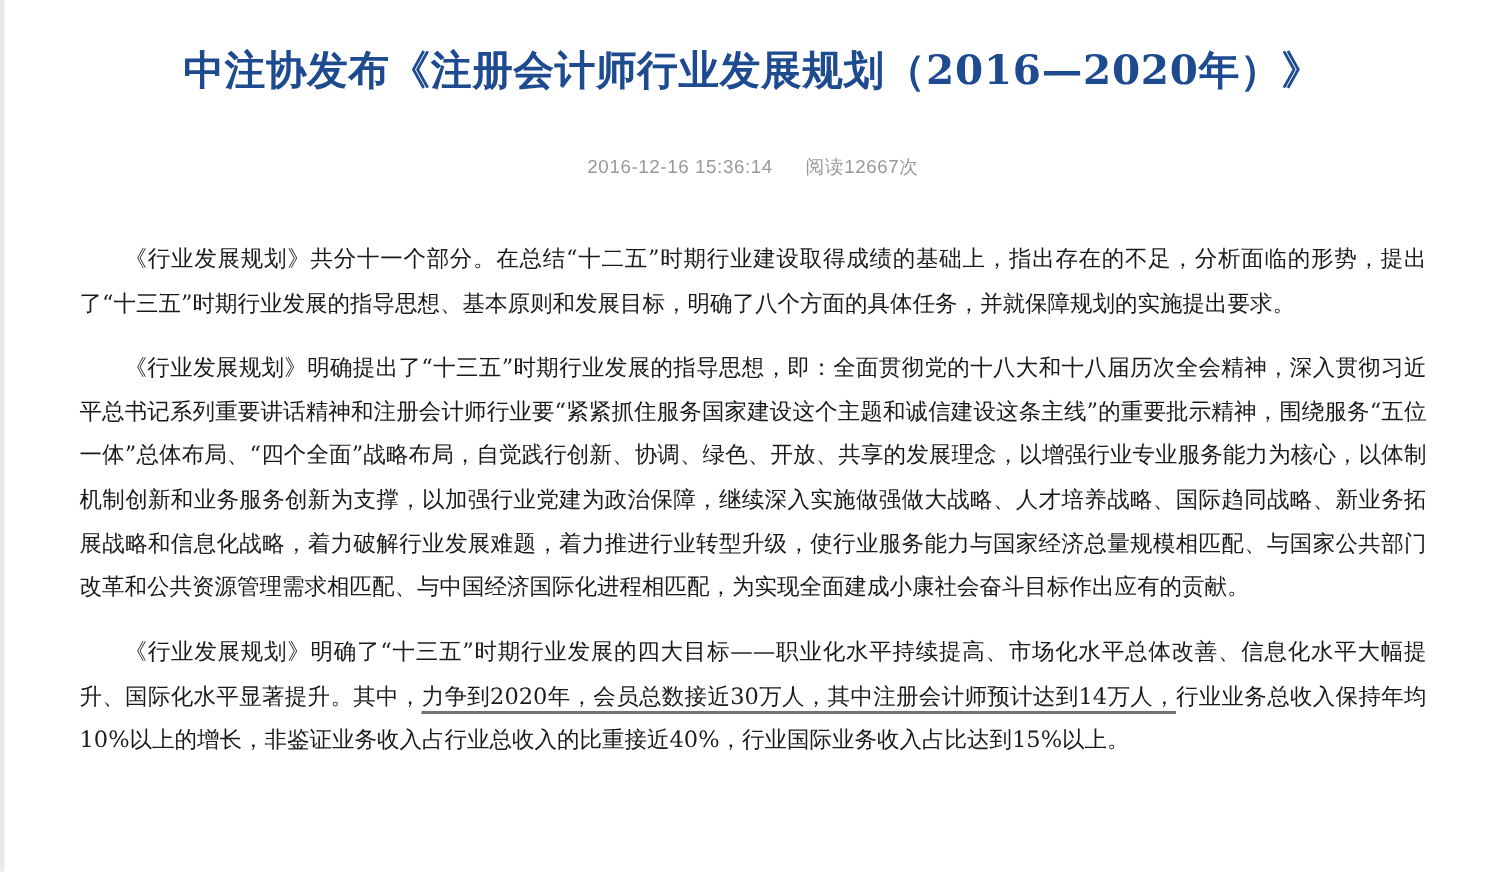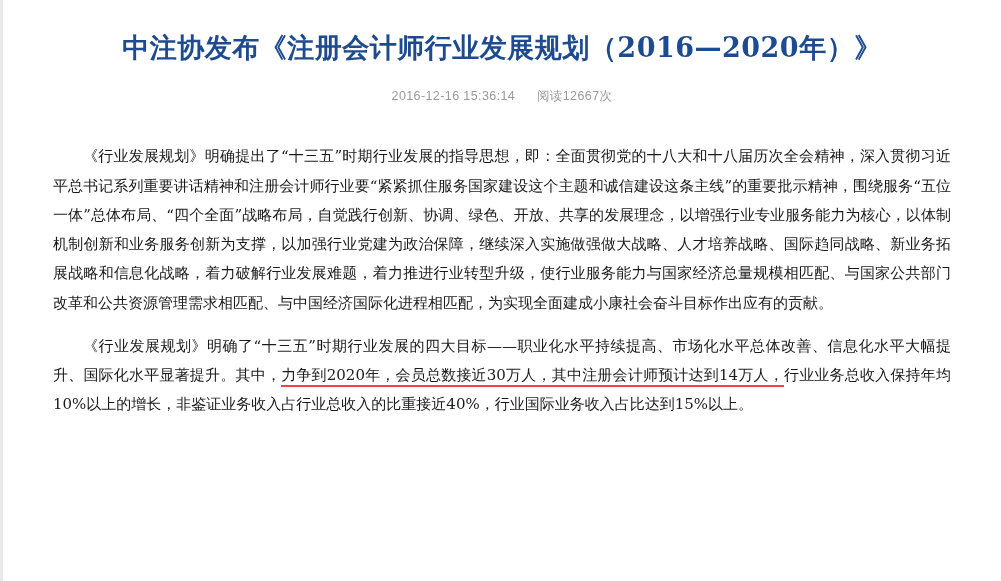--- a/index.html
+++ b/index.html
@@ -44,21 +44,21 @@
     padding: 30px 30px 0 30px;
     text-align: center;
     font-family: "DejaVu Serif", serif;
     font-size: 27px;
     font-weight: bold;
     color: #1e4b8f;
     letter-spacing: 0.5px;
     line-height: 1.35;
   }
   .meta {
-    margin: 0;
+    margin: 15px;
     padding: 22px 0 0 0;
     text-align: center;
     font-family: "Liberation Sans", sans-serif;
     font-size: 12.5px;
     color: #9a9a9a;
     letter-spacing: 0.4px;
   }
   .meta .sep {
     display: inline-block;
     width: 14px;
@@ -77,21 +77,21 @@
     line-height: 1.95;
     text-align: justify;
   }
   .body p {
     margin: 0 0 14px 0;
     text-indent: 2em;
   }
   .hl {
     position: relative;
     display: inline;
-    border-bottom: 2px solid #ef4444;
+    border-bottom: 2px solid #737373;
     padding-bottom: 1px;
   }
 </style>
 </head>
 <body>
 
 <div class="page">
 
   <div class="left-rail"></div>
 
@@ -101,18 +101,19 @@
 
     <div class="meta">
       <span>2016-12-16 15:36:14</span>
       <span class="sep"></span>
       <span>阅读12667次</span>
     </div>
 
     <div class="divider"></div>
 
     <div class="body">
+      <p>《行业发展规划》共分十一个部分。在总结“十二五”时期行业建设取得成绩的基础上，指出存在的不足，分析面临的形势，提出了“十三五”时期行业发展的指导思想、基本原则和发展目标，明确了八个方面的具体任务，并就保障规划的实施提出要求。</p>
       <p>《行业发展规划》明确提出了“十三五”时期行业发展的指导思想，即：全面贯彻党的十八大和十八届历次全会精神，深入贯彻习近平总书记系列重要讲话精神和注册会计师行业要“紧紧抓住服务国家建设这个主题和诚信建设这条主线”的重要批示精神，围绕服务“五位一体”总体布局、“四个全面”战略布局，自觉践行创新、协调、绿色、开放、共享的发展理念，以增强行业专业服务能力为核心，以体制机制创新和业务服务创新为支撑，以加强行业党建为政治保障，继续深入实施做强做大战略、人才培养战略、国际趋同战略、新业务拓展战略和信息化战略，着力破解行业发展难题，着力推进行业转型升级，使行业服务能力与国家经济总量规模相匹配、与国家公共部门改革和公共资源管理需求相匹配、与中国经济国际化进程相匹配，为实现全面建成小康社会奋斗目标作出应有的贡献。</p>
       <p><span>《行业发展规划》明确了“十三五”时期行业发展的四大目标——职业化水平持续提高、市场化水平总体改善、信息化水平大幅提升、国际化水平显著提升。其中，</span><span class="hl">力争到2020年，会员总数接近30万人，其中注册会计师预计达到14万人，</span><span>行业业务总收入保持年均10%以上的增长，非鉴证业务收入占行业总收入的比重接近40%，行业国际业务收入占比达到15%以上。</span></p>
     </div>
 
   </div>
 </div>
 
 </body></html>

